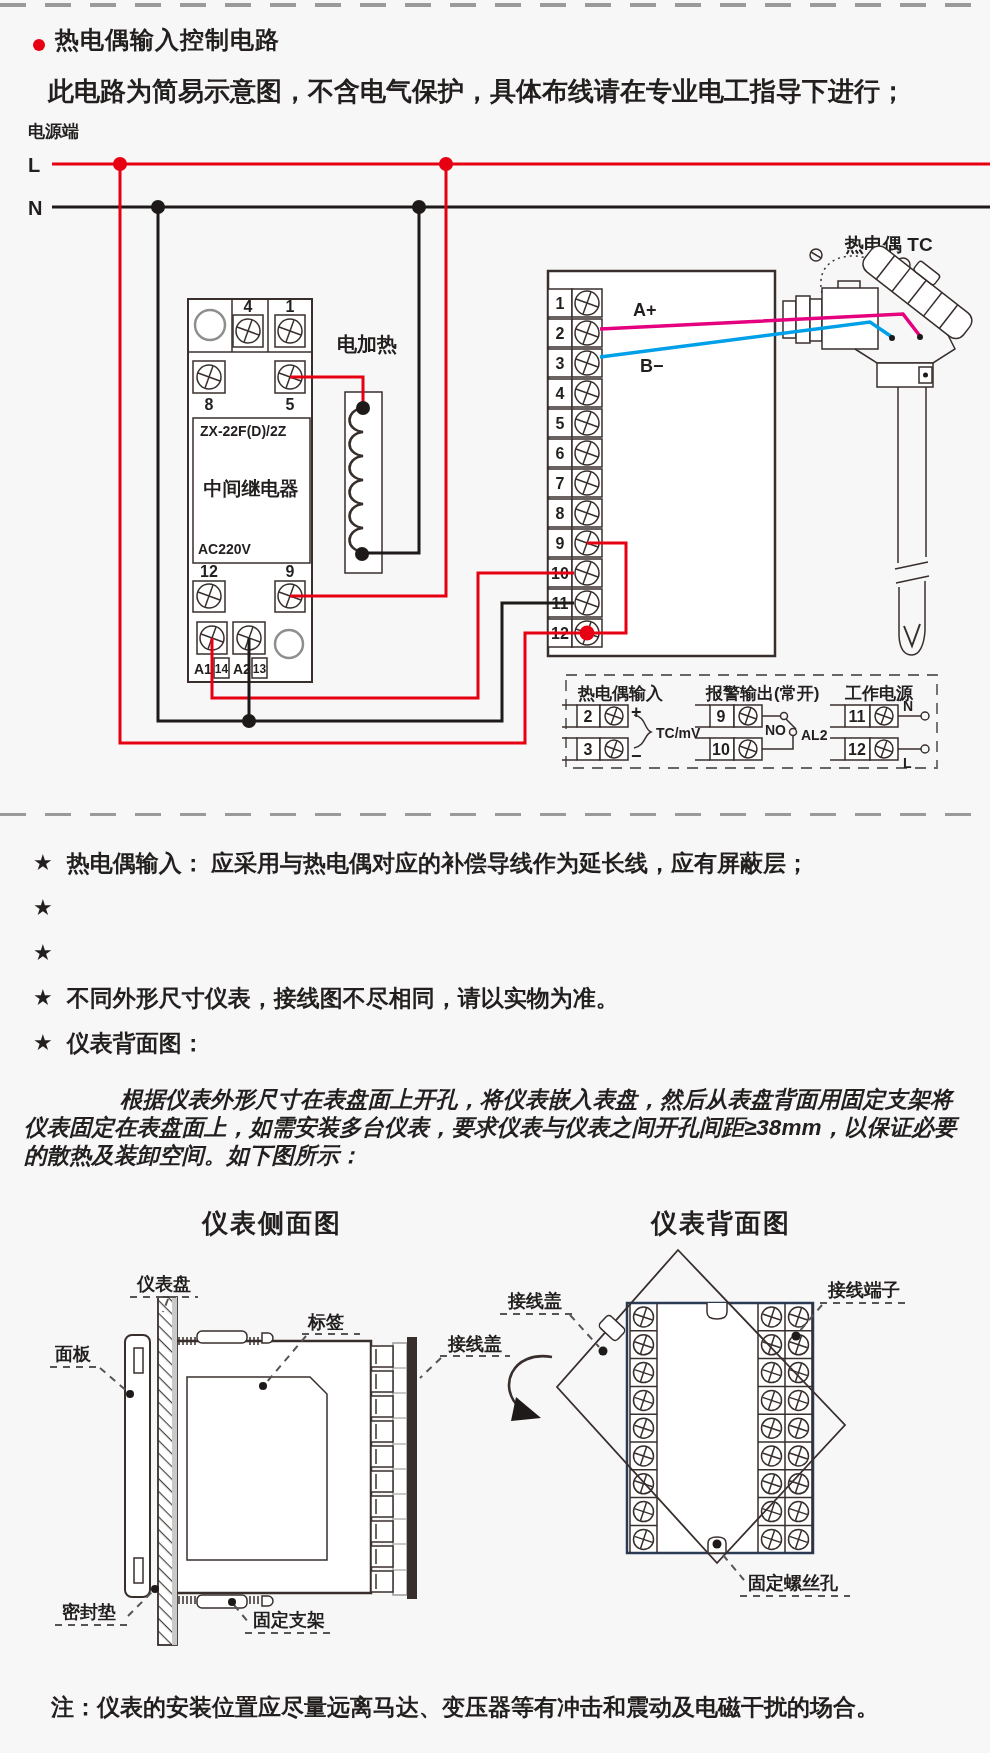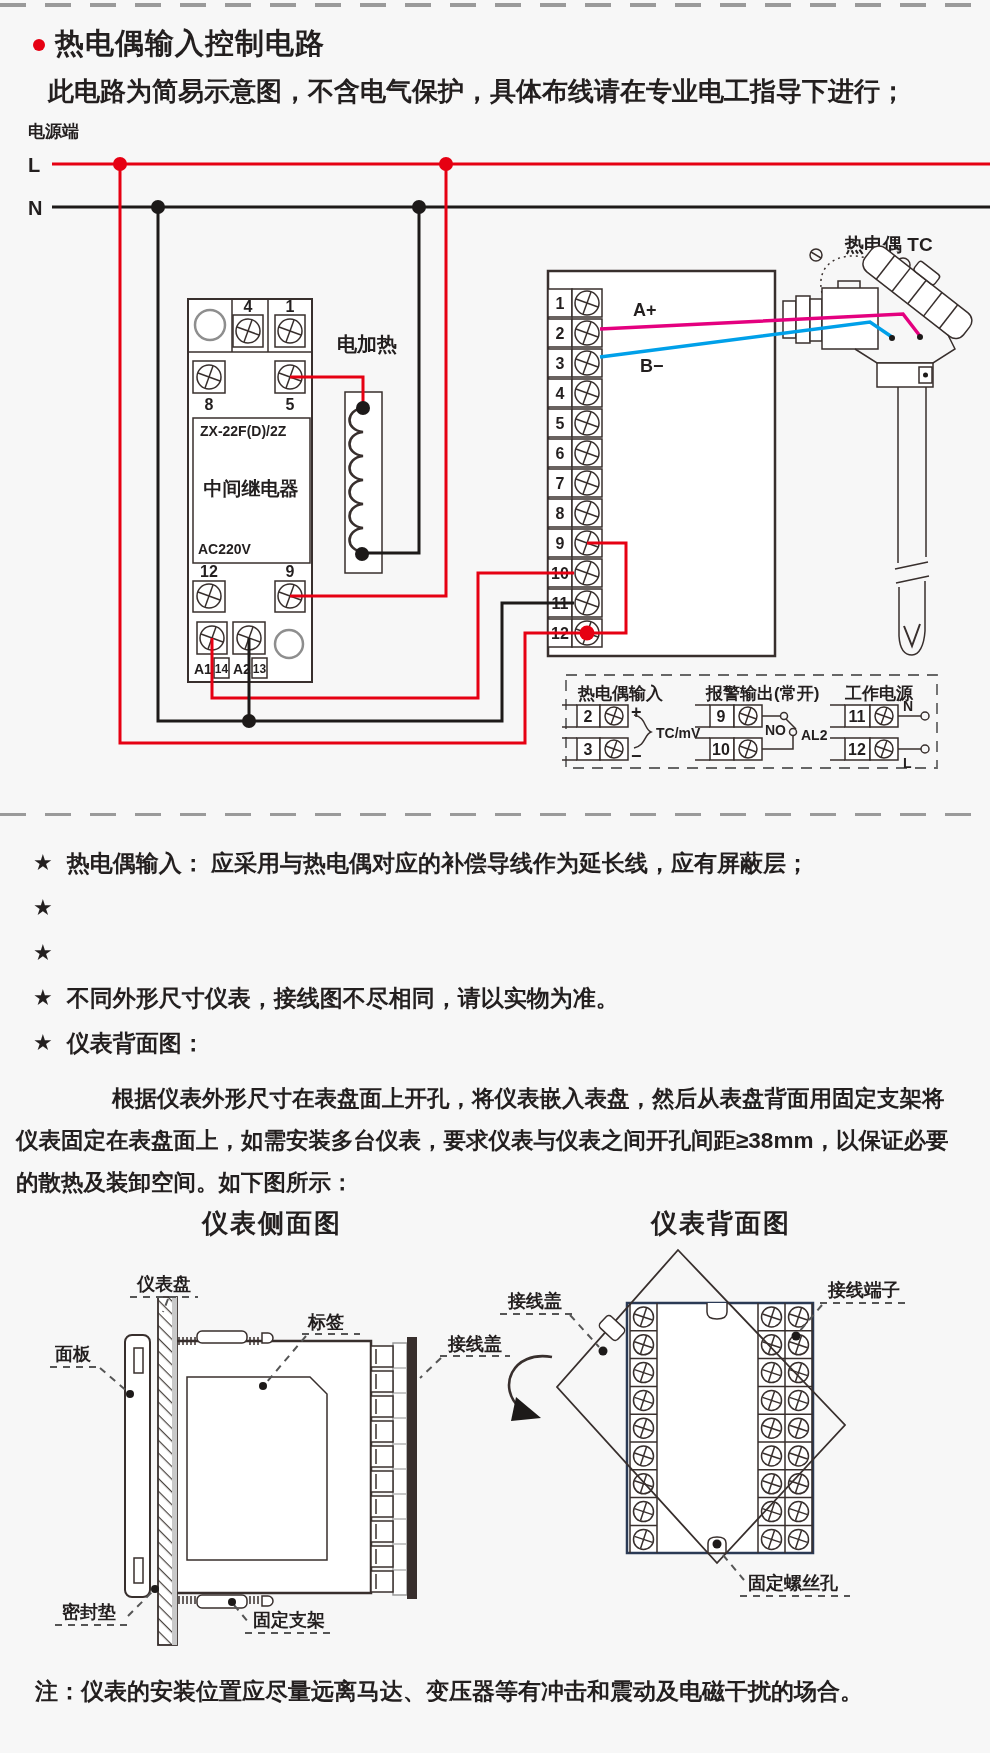--- a/index.html
+++ b/index.html
@@ -3,30 +3,30 @@
 <meta charset="utf-8">
 <style>
   html,body{margin:0;padding:0;}
   .page{position:relative;width:990px;height:1753px;background:#f7f7f7;overflow:hidden;
         font-family:"Liberation Sans","DejaVu Sans",sans-serif;color:#231f1f;}
   .dash{position:absolute;left:0;width:990px;height:4px;
         background:repeating-linear-gradient(90deg,#9a9a9a 0 26px,transparent 26px 45px);}
   .dash.top{top:3px;}
   .dash.mid{top:813px;height:3px;}
   .bullet{position:absolute;left:33px;top:39px;width:12px;height:12px;border-radius:50%;background:#e60012;}
-  h1.title{position:absolute;left:55px;top:24px;margin:0;font-size:29px;font-weight:bold;letter-spacing:1px;}
+  h1.title{position:absolute;left:55px;top:24px;margin:0;font-size:24px;font-weight:bold;letter-spacing:1px;}
   p.subtitle{position:absolute;left:48px;top:74px;margin:0;font-size:26px;font-weight:bold;}
   svg.circuit{position:absolute;left:0;top:95px;}
   svg.install{position:absolute;left:0;top:1192px;}
   .notes{position:absolute;left:33px;top:848px;width:930px;}
   .note-row{display:flex;gap:14px;font-size:23px;font-weight:bold;margin-bottom:15px;line-height:30px;}
   .note-star{font-size:22px;}
-  p.para{position:absolute;left:16px;top:1078px;width:948px;margin:0;
-         font-size:22.5px;font-weight:bold;line-height:42px;text-indent:96px;}
-  p.bottom-note{position:absolute;left:35px;top:1676px;margin:0;font-size:23px;font-weight:bold;}
+  p.para{position:absolute;left:16px;top:1078px;width:948px;margin:8px;
+         font-size:22.5px;font-weight:bold;line-height:28px;text-indent:96px;font-style:italic;}
+  p.bottom-note{position:absolute;left:35px;top:1676px;margin:16px;font-size:23px;font-weight:bold;}
   
   .k{stroke:#382f2d;fill:none;stroke-width:2px;}
   .k1{stroke:#382f2d;fill:none;stroke-width:1.5px;}
   .kw{stroke:#382f2d;fill:#ffffff;stroke-width:2px;}
   .kw1{stroke:#382f2d;fill:#ffffff;stroke-width:1.5px;}
   .wr{stroke:#e60012;fill:none;stroke-width:3px;}
   .wk{stroke:#1d1a19;fill:none;stroke-width:3px;}
   .wm{stroke:#e4007f;fill:none;stroke-width:3.5px;}
   .wb{stroke:#00a0e9;fill:none;stroke-width:3.5px;}
   .dr{fill:#e60012;stroke:none;}

